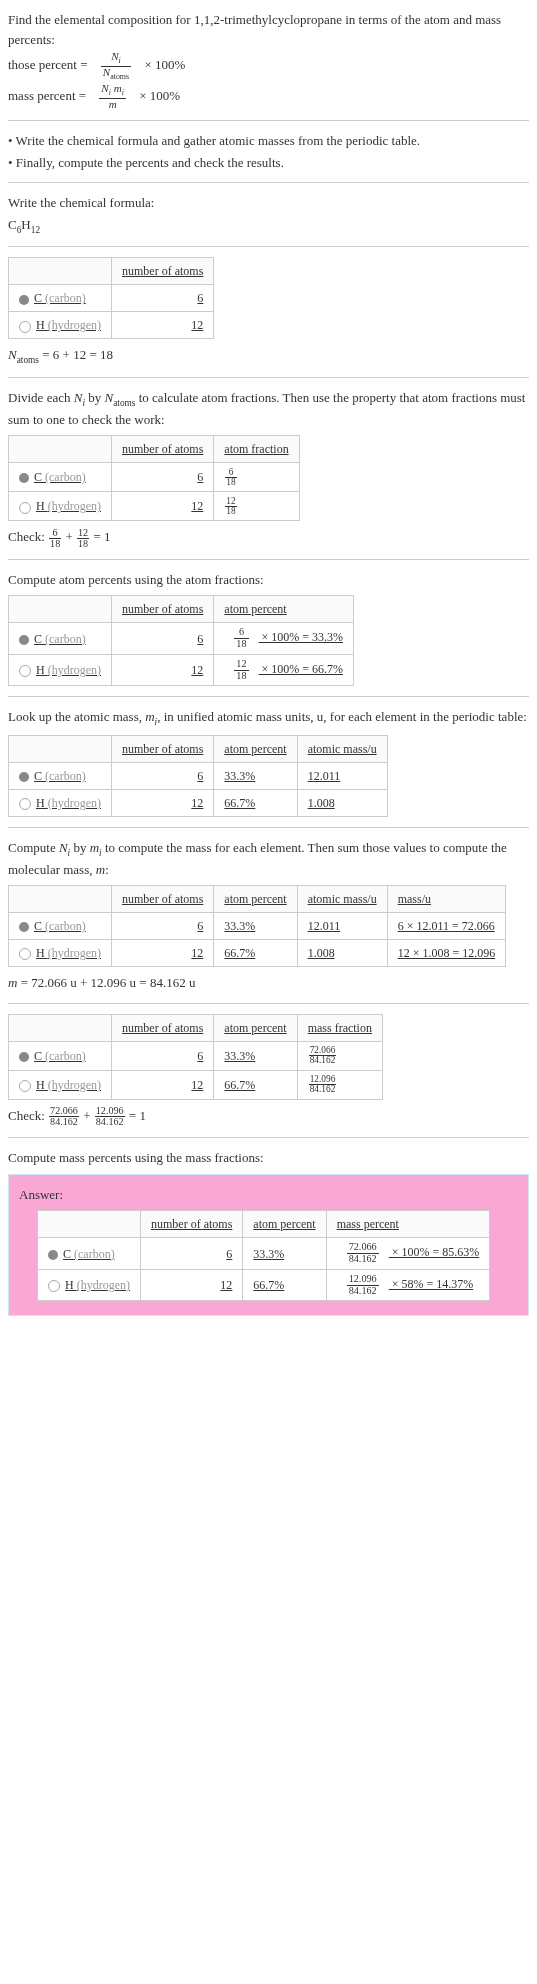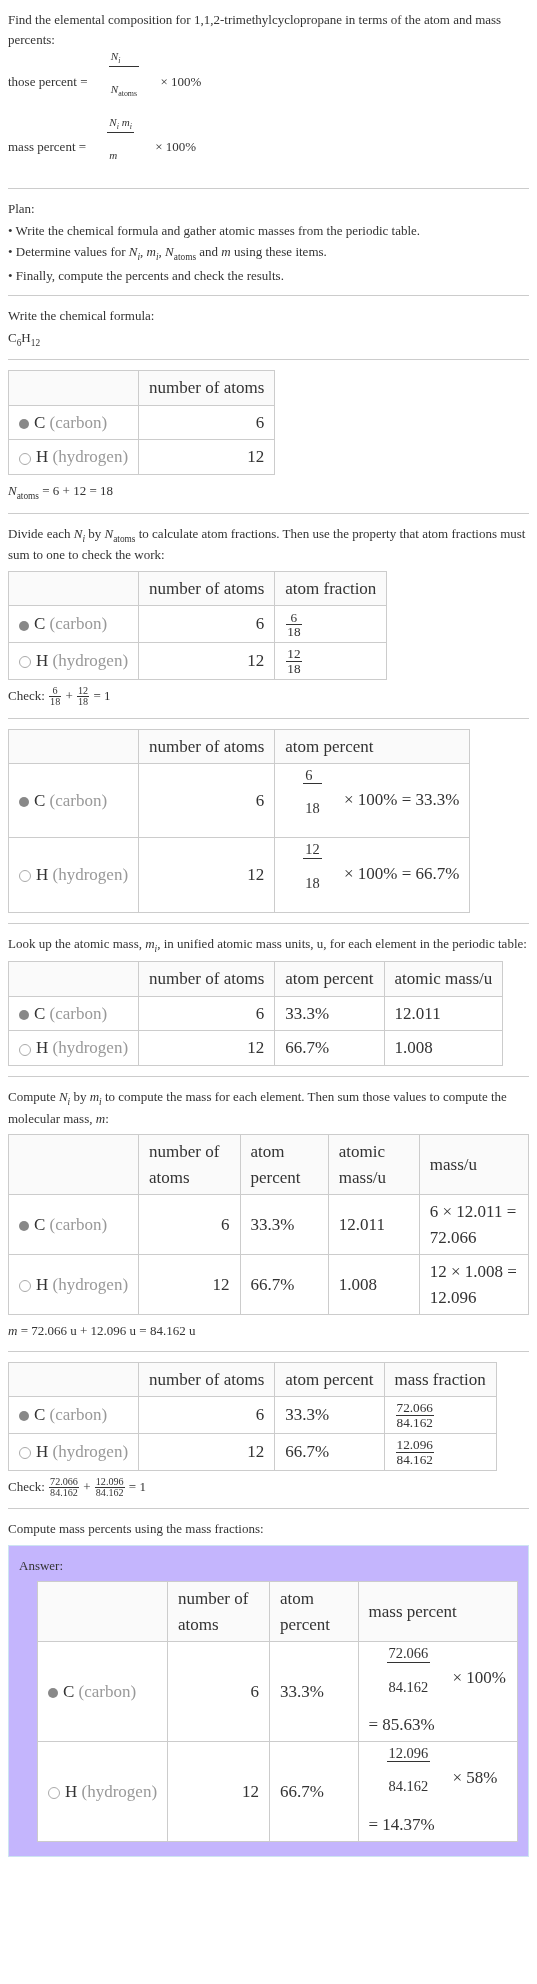--- a/index.html
+++ b/index.html
@@ -11,42 +11,43 @@
   width: 537px;
   padding: 8px;
   line-height: 1.5;
 }
 .section { margin-bottom: 8px; }
 hr { border: none; border-top: 1px solid #ccc; margin: 10px 0; }
 p { margin: 2px 0; }
 sub { font-size: 0.72em; vertical-align: sub; }
 .frac {
   display: inline-block;
-  text-align: left;
+  text-align: center;
   vertical-align: middle;
   font-size: 0.85em;
   line-height: 1.05;
-  margin: 0 18px;
+  margin: 0 10px;
 }
 .frac .num { display: block; border-bottom: 1px solid #333; padding: 0 2px; }
-.frac .den { display: block; padding: 17px 2px; }
+.frac .den { display: block; padding: 0 2px; }
 .fracsmall {
   display: inline-block;
   text-align: center;
   vertical-align: middle;
   font-size: 0.78em;
   line-height: 1;
   margin: 0 1px;
 }
 .fracsmall .num { display: block; border-bottom: 1px solid #333; padding: 0 1px; }
 .fracsmall .den { display: block; padding: 0 1px; }
 table {
   border-collapse: collapse;
   margin: 6px 0;
-  font-size: 17px;
+  font-size: 12px;
+  text-decoration: underline;
 }
 th, td {
   border: 1px solid #ccc;
   padding: 4px 10px;
   text-align: left;
   vertical-align: middle;
 }
 th { font-weight: normal; background: #fafafa; }
 td.right { text-align: right; }
 .elem-c, .elem-h { white-space: nowrap; }
@@ -64,21 +65,21 @@
   display: inline-block;
   width: 10px; height: 10px;
   border-radius: 50%;
   background: #fff;
   border: 1px solid #aaa;
   margin-right: 5px;
   vertical-align: middle;
 }
 .gray { color: #999; margin-top: 8px; }
 .answer-box {
-  background: #c4b5fd;
+  background: #f9a8d4;
   border: 1px solid #cde4f2;
   padding: 8px 10px;
   margin-top: 6px;
 }
 .answer-box .title { margin-bottom: 6px; }
 .answer-box table { background: #fff; }
 .indent { margin-left: 18px; }
 </style>
 </head>
 <body>
@@ -99,27 +100,21 @@
       <span class="num"><i>N<sub>i</sub> m<sub>i</sub></i></span>
       <span class="den"><i>m</i></span>
     </span>
     <span> × 100%</span>
   </p>
 </div>
 
 <hr>
 
 <div class="section">
-  <p>Plan:</p>
   <p>• Write the chemical formula and gather atomic masses from the periodic table.</p>
-  <p>
-    <span>• Determine values for </span>
-    <i>N<sub>i</sub></i>, <i>m<sub>i</sub></i>, <i>N</i><sub>atoms</sub> and <i>m</i>
-    <span> using these items.</span>
-  </p>
   <p>• Finally, compute the percents and check the results.</p>
 </div>
 
 <hr>
 
 <div class="section">
   <p>Write the chemical formula:</p>
   <p>C<sub>6</sub>H<sub>12</sub></p>
 </div>
 
@@ -175,20 +170,21 @@
     <span class="fracsmall"><span class="num">6</span><span class="den">18</span></span>
     +
     <span class="fracsmall"><span class="num">12</span><span class="den">18</span></span>
     <span> = 1</span>
   </p>
 </div>
 
 <hr>
 
 <div class="section">
+  <p>Compute atom percents using the atom fractions:</p>
   <table>
     <tbody>
         <tr>
       <th></th>
       <th>number of atoms</th>
       <th>atom percent</th>
     </tr>
     <tr>
       <td class="elem-c"><span>C </span><span class="gray">(carbon)</span></td>
       <td class="right">6</td>

